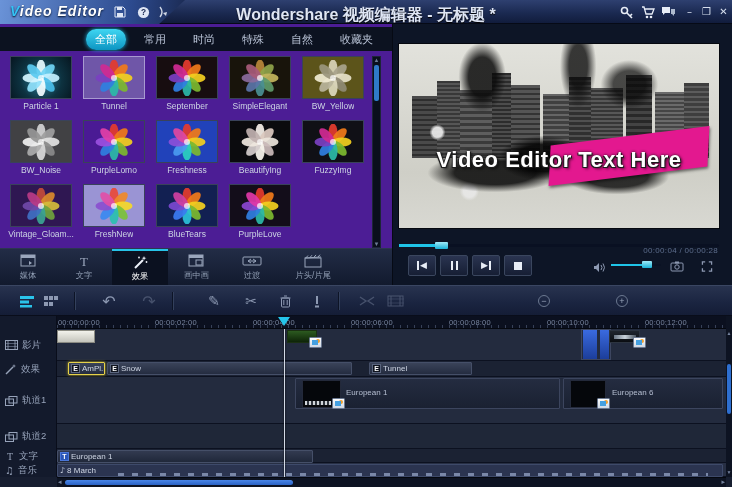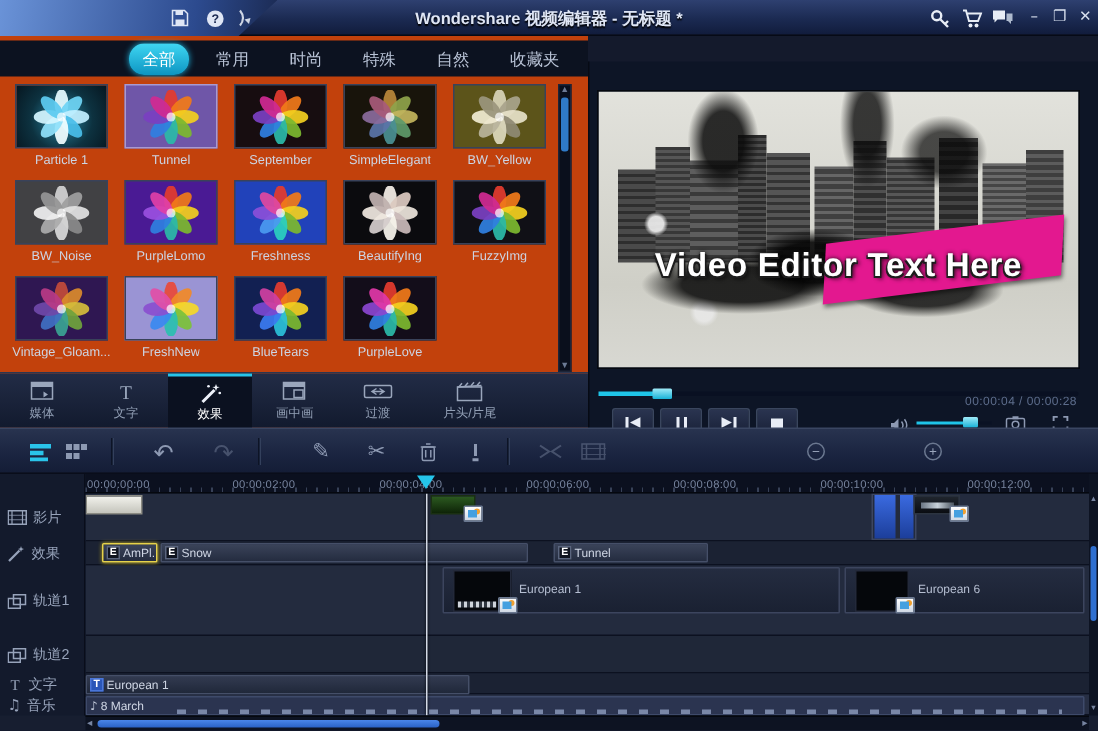--- a/index.html
+++ b/index.html
@@ -11,28 +11,28 @@
   
   #titlebar { position:absolute; left:0; top:0; width:732px; height:24px;
     background:linear-gradient(#2e4070,#1b2a52 55%,#111c3c); border-bottom:1px solid #060a16; }
   #logo-swoosh { position:absolute; left:0; top:0; width:185px; height:24px;
     background:linear-gradient(100deg,#6a93d8,#2c4a8e 70%,#1b2a52);
     clip-path:polygon(0 0,100% 0,86% 100%,0 100%); }
   #logo { position:absolute; left:10px; top:3px; font-size:14px; font-weight:bold; font-style:italic;
     color:#ffffff; letter-spacing:1px; text-shadow:0 1px 2px #00102a; }
   #logo::first-letter { color:#35c2f5; }
   #win-title { position:absolute; left:0; top:5px; width:732px; text-align:center;
-    font-size:11px; font-weight:bold; color:#dfe6f5; text-shadow:0 1px 1px #000; }
+    font-size:16px; font-weight:bold; color:#dfe6f5; text-shadow:0 1px 1px #000; }
   .tb-ic { position:absolute; top:4px; width:16px; height:16px; display:flex; align-items:center; justify-content:center; }
   .tb-ic svg { display:block; }
   .winbtn { position:absolute; top:4px; width:15px; height:14px; color:#d7dfee; font-size:10px;
     display:flex; align-items:center; justify-content:center; font-family:"DejaVu Sans",sans-serif; }
 
   
-  #left-panel { position:absolute; left:0; top:24px; width:392px; height:261px; background:#c2410c; }
+  #left-panel { position:absolute; left:0; top:24px; width:392px; height:261px; background:#4c1d95; }
   #tabbar { position:absolute; left:0; top:3px; width:392px; height:24px; display:flex; align-items:center;
     padding-left:86px; gap:9px; background:#0c1220; }
   .tab { font-size:11px; color:#b9c3d6; padding:3px 9px; border-radius:10px; white-space:nowrap; }
   .tab.active { color:#fff; background:linear-gradient(#3fd6f2,#0d95c2); box-shadow:0 0 4px #1db0da; }
   #grid { position:absolute; left:5px; top:32px; width:362px; height:192px;
     display:grid; grid-template-columns:repeat(5,72px); grid-auto-rows:64px; column-gap:1px; }
   .cell { display:flex; flex-direction:column; align-items:center; }
   .thumb { width:62px; height:43px; border:1px solid #39425a; display:flex; align-items:center; justify-content:center; overflow:hidden; }
   .cell .nm { margin-top:2px; font-size:8.5px; color:#cdd5e4; max-width:70px; white-space:nowrap; overflow:hidden; }
   #lib-scroll { position:absolute; left:372px; top:32px; width:9px; height:192px; background:#0a0f1c; border:1px solid #1d2538; }
@@ -42,21 +42,21 @@
   
   #nav { position:absolute; left:0; top:224px; width:392px; height:37px;
     background:linear-gradient(#222c46,#121a2e); border-top:1px solid #2c3650; display:flex; }
   .nav-item { width:56px; height:37px; display:flex; flex-direction:column; align-items:center; justify-content:center; gap:1px; }
   .nav-item .lbl { font-size:9px; color:#93a0b6; white-space:nowrap; transform:scale(.92); }
   .nav-item.active { background:#0b1120; border-top:2px solid #27c3e8; }
   .nav-item.active .lbl { color:#fff; }
   .nav-item svg { display:block; }
 
   
-  #preview-panel { position:absolute; left:392px; top:24px; width:340px; height:261px; background:#0d1526; border-left:1px solid #060a14;margin-top:17px; }
+  #preview-panel { position:absolute; left:392px; top:24px; width:340px; height:261px; background:#0d1526; border-left:1px solid #060a14; }
   #screen { position:absolute; left:5px; top:19px; width:322px; height:186px; background:linear-gradient(#e2e2dc,#cfcfc7 70%,#d8d8d2); overflow:hidden; border:1px solid #05080f; }
   .bldg { position:absolute; bottom:38%; filter:blur(.4px); }
   #splat-top { position:absolute; left:0; top:0; width:100%; height:100%;
     background:
       radial-gradient(ellipse 34px 50px at 26% 18%, rgba(10,10,10,.85) 0 40%, transparent 70%),
       radial-gradient(ellipse 26px 60px at 56% 12%, rgba(12,12,12,.8) 0 35%, transparent 70%),
       radial-gradient(ellipse 40px 34px at 72% 22%, rgba(8,8,8,.7) 0 40%, transparent 72%),
       radial-gradient(ellipse 60px 30px at 45% 62%, rgba(5,5,5,.9) 0 45%, transparent 75%),
       radial-gradient(ellipse 90px 26px at 30% 70%, rgba(5,5,5,.85) 0 45%, transparent 75%),
       radial-gradient(ellipse 70px 24px at 68% 72%, rgba(5,5,5,.8) 0 45%, transparent 75%),
@@ -137,20 +137,21 @@
   #hscroll .hthumb { position:absolute; left:8px; top:2px; width:228px; height:5px; background:linear-gradient(#4a86e8,#2a62c4); border-radius:3px; }
   #hscroll .ar { position:absolute; top:0px; font-size:7px; color:#7684a0; font-family:"DejaVu Sans",sans-serif; }
 
   .glyphfont { font-family:"DejaVu Sans",sans-serif; }
 </style>
 </head>
 <body>
 
 <div id="titlebar">
   <div id="logo-swoosh" class="ni"></div>
+  <div id="logo">Video Editor</div>
   <div id="win-title">Wondershare 视频编辑器 - 无标题 *</div>
   <div class="tb-ic" style="left:112px">
     <svg width="12" height="12" viewBox="0 0 12 12">
         <path d="M1 1h8l2 2v8H1z" fill="none" stroke="#dfe6f5"></path>
         <rect x="3" y="7" width="6" height="4" fill="#dfe6f5"></rect>
         <rect x="3" y="1" width="5" height="3" fill="#dfe6f5"></rect>
       </svg>
   </div>
   <div class="tb-ic" style="left:135px">
     <svg width="13" height="13" viewBox="0 0 14 14">

